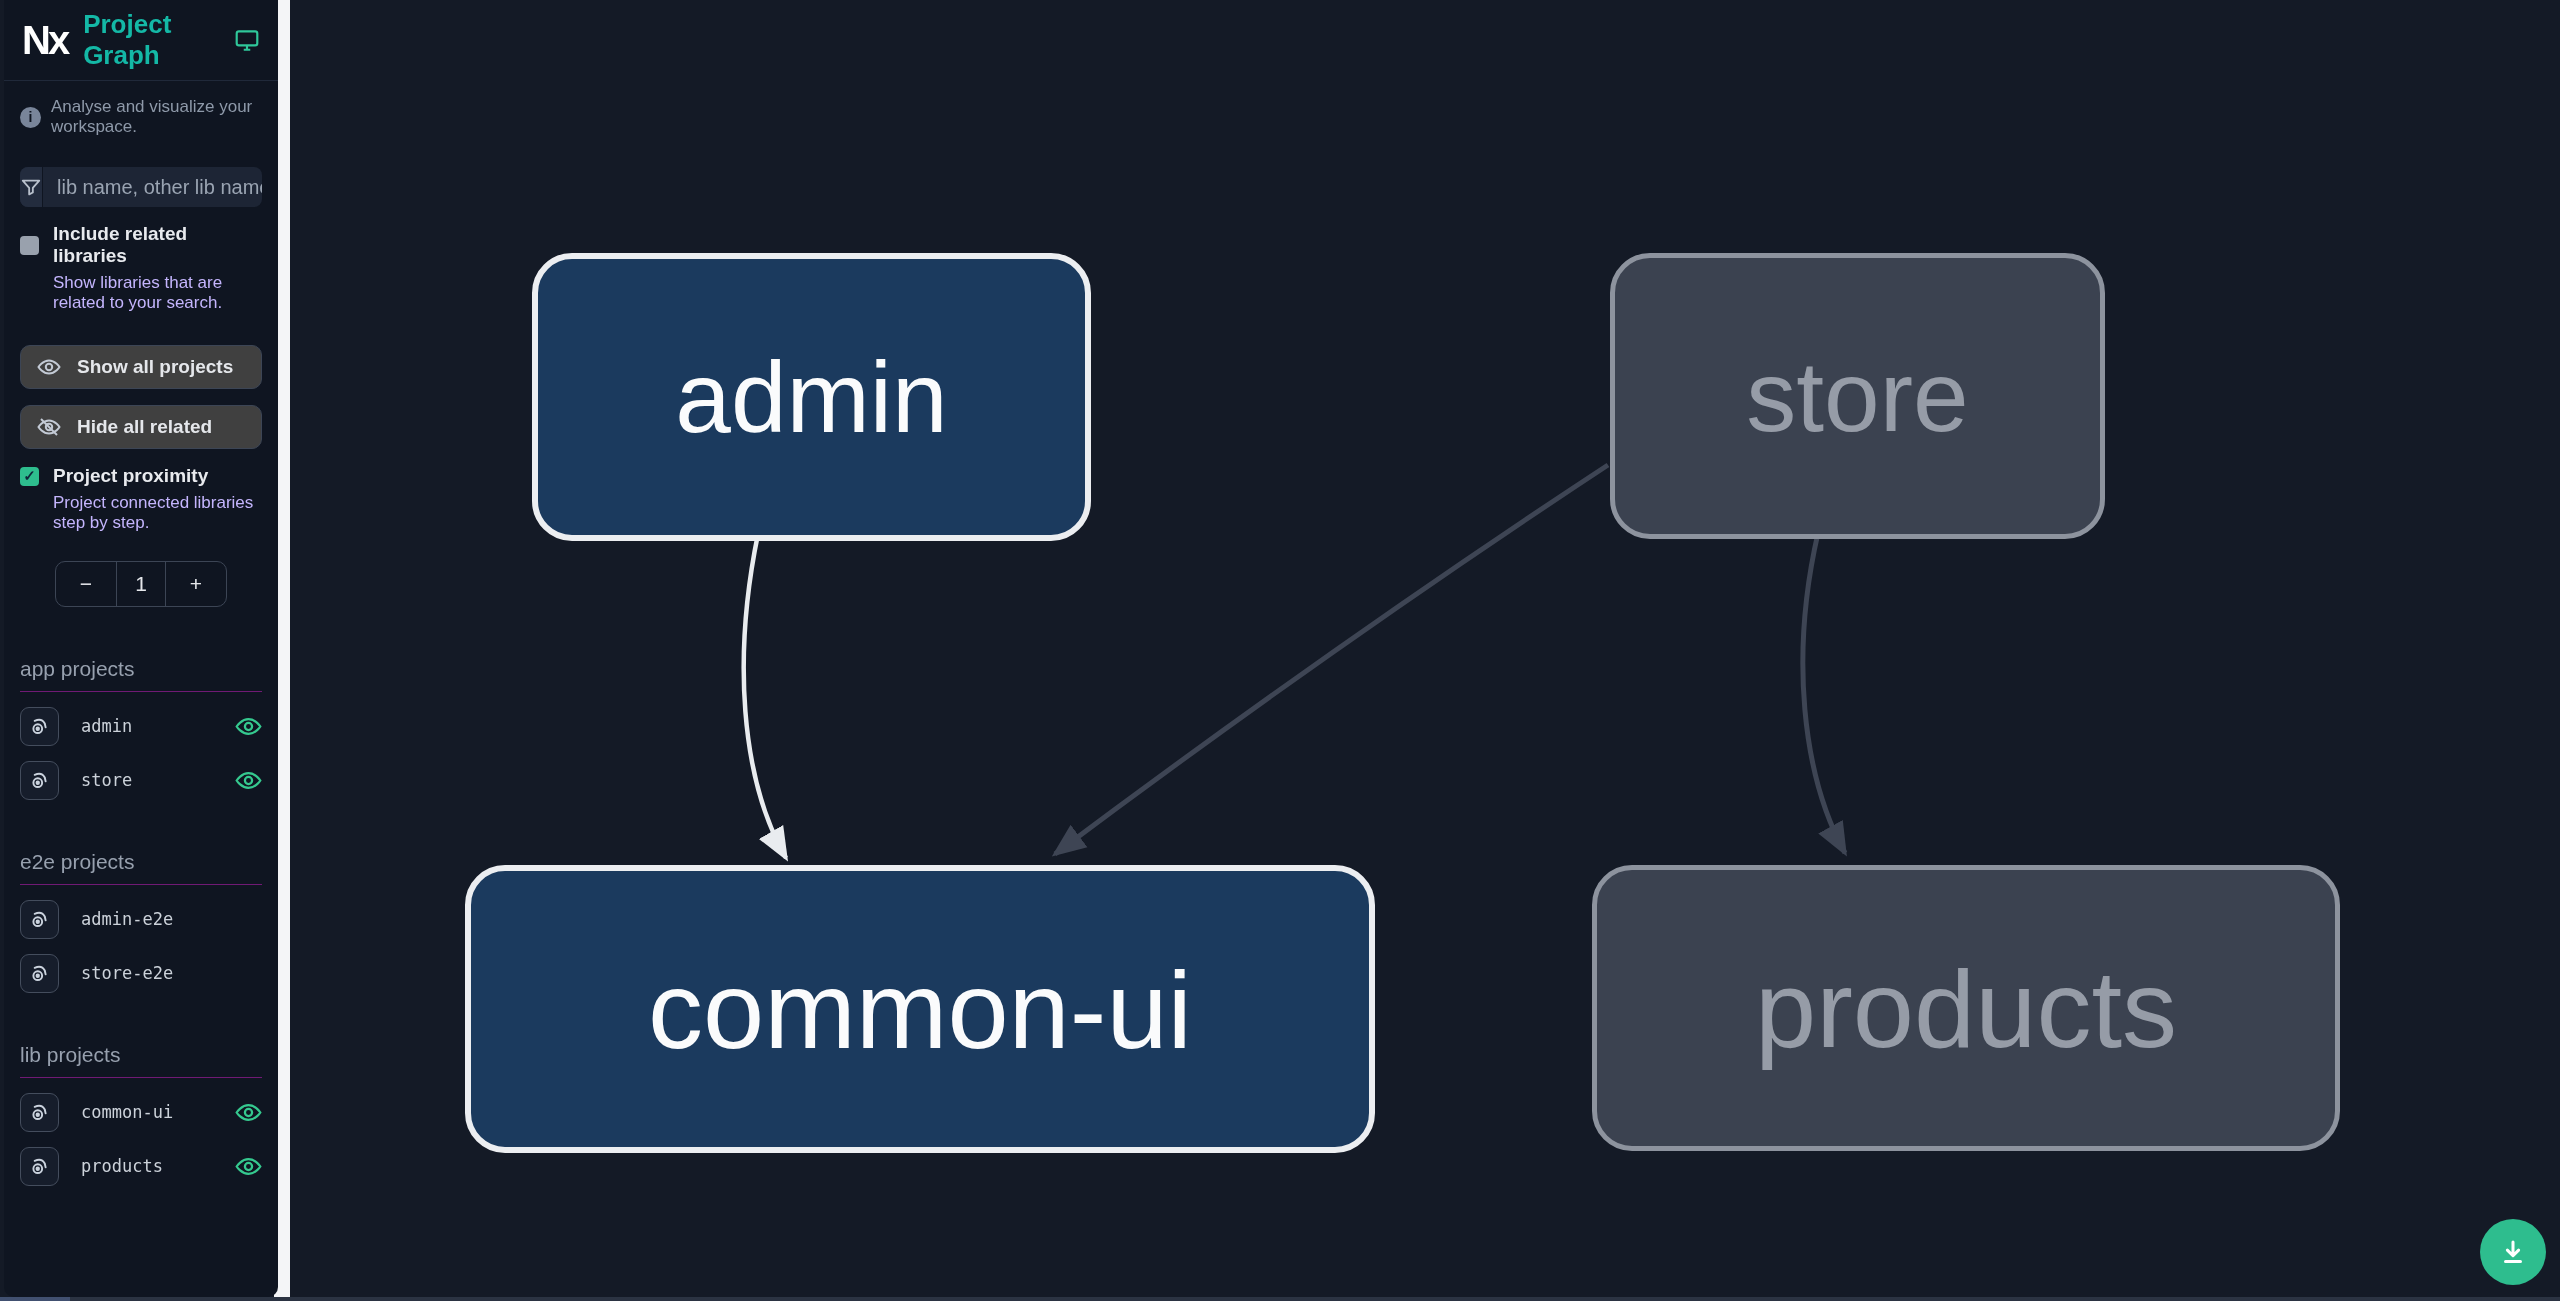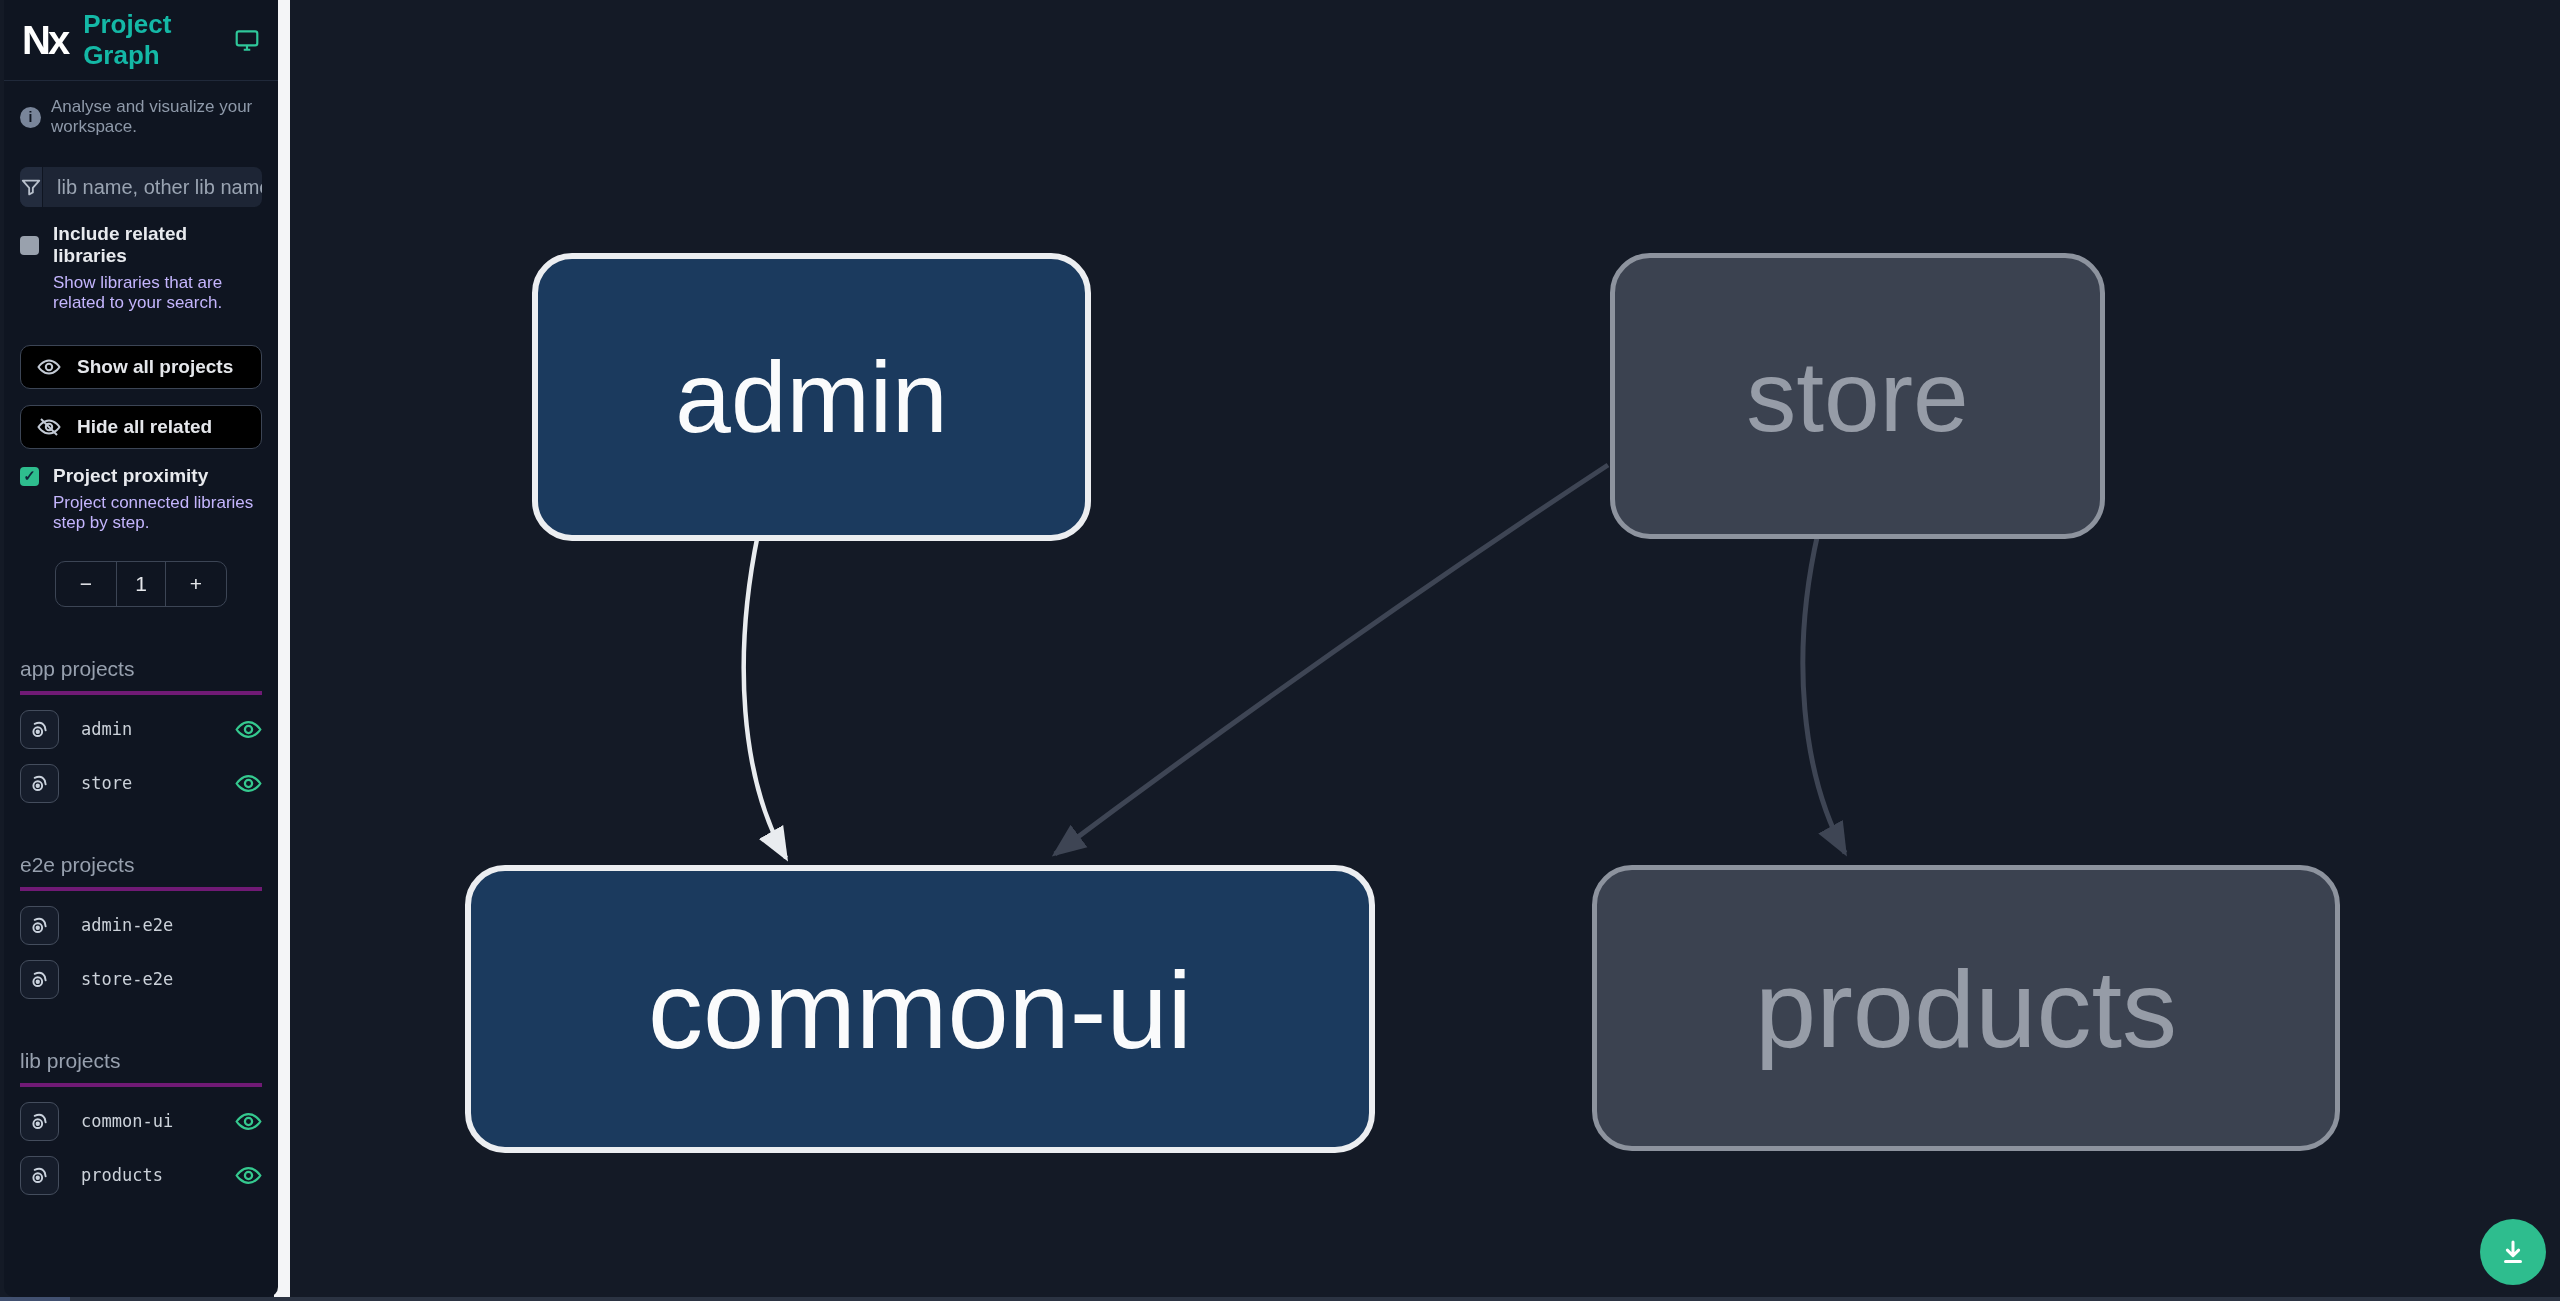--- a/index.html
+++ b/index.html
@@ -34,32 +34,32 @@
   .cb-row{margin-top:16px;}
   .cb-line{display:flex;align-items:center;gap:14px;cursor:pointer;}
   .cb-box{width:19px;height:19px;border-radius:4px;flex:none;display:flex;align-items:center;
     justify-content:center;font-size:15px;font-weight:700;}
   .cb-gray{background:#99a1ad;}
   .cb-white{background:#ffffff;}
   .cb-teal{background:#2ebd8e;color:#10253a;}
   .cb-label{font-size:19px;font-weight:700;color:#e8eaee;}
   .cb-desc{margin:6px 0 0 33px;font-size:17px;line-height:20px;color:#c4b5fd;}
   .sb-btn{display:flex;align-items:center;gap:16px;margin-top:16px;height:44px;width:100%;
-    background:#000000;border:1px solid #3c4555;border-radius:10px;color:#e5e7eb;
+    background:#404040;border:1px solid #3c4555;border-radius:10px;color:#e5e7eb;
     font-size:19px;font-weight:700;padding:0 16px;box-sizing:border-box;cursor:pointer;
     font-family:"Liberation Sans",sans-serif;}
   .sb-btn:first-of-type{margin-top:32px;}
   .sb-btn .b-icon{color:#c3cad5;display:flex;}
   .stepper{display:flex;margin:28px 0 0 35px;width:170px;height:44px;border:1px solid #3c4555;
     border-radius:10px;overflow:hidden;}
   .stepper>*{flex:1;display:flex;align-items:center;justify-content:center;font-size:21px;
     color:#e5e7eb;background:transparent;border:none;cursor:pointer;font-family:"Liberation Sans",sans-serif;}
   .stepper .st-val{border-left:1px solid #3c4555;border-right:1px solid #3c4555;cursor:default;font-weight:400;}
   .section{margin-top:50px;}
-  .section-title{font-size:21px;color:#97a0ae;padding-bottom:10px;border-bottom:4px solid #701a75;}
+  .section-title{font-size:21px;color:#97a0ae;padding-bottom:10px;border-bottom:1px solid #701a75;}
   .proj-row{display:flex;align-items:center;margin-top:14px;height:40px;cursor:pointer;}
   .proj-icon{width:37px;height:37px;flex:none;border:1.5px solid #444d5d;border-radius:9px;
     background:#161d2b;display:flex;align-items:center;justify-content:center;color:#cbd3de;}
   .proj-name{margin-left:22px;font-family:"DejaVu Sans Mono",monospace;font-size:17px;color:#ccd2da;}
   .proj-eye{margin-left:auto;color:#35c98f;display:flex;cursor:pointer;}
   
   .download-fab{position:absolute;z-index:11;left:2480px;top:1219px;width:66px;height:66px;
     border-radius:50%;background:#2ebd8e;border:none;display:flex;align-items:center;
     justify-content:center;color:#ffffff;cursor:pointer;}
   .hscroll{position:absolute;left:0;bottom:0;width:2560px;height:4px;background:#2b3342;z-index:8;}

